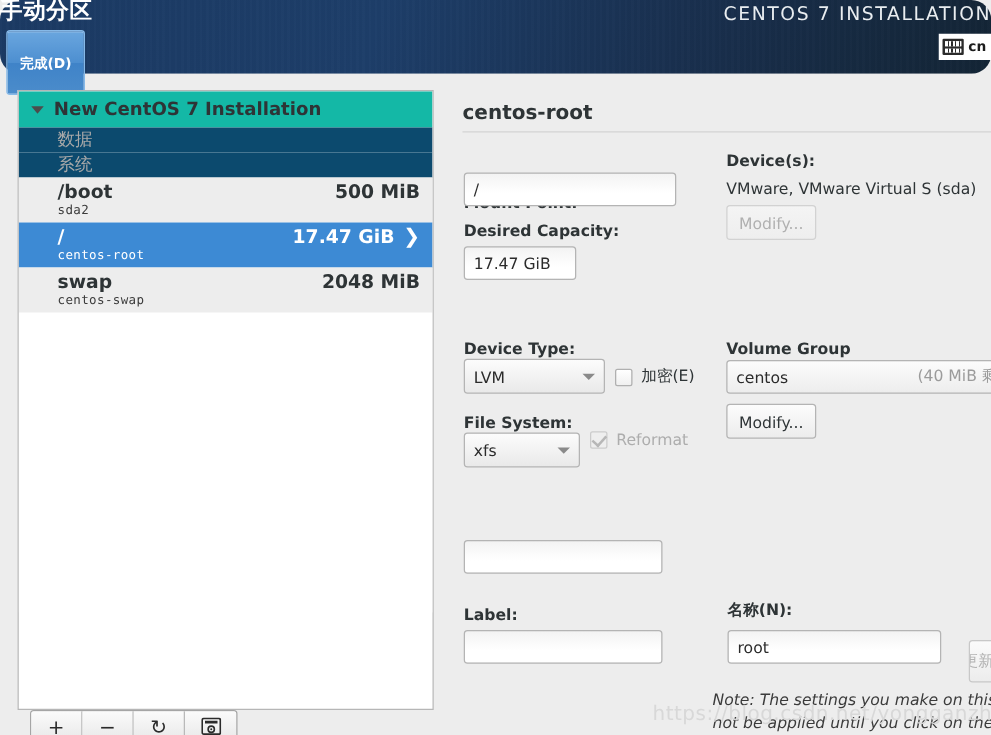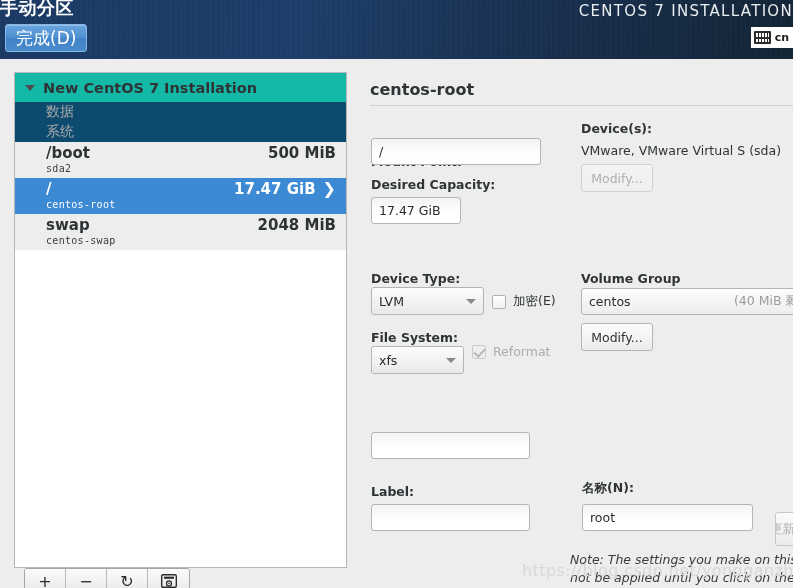--- a/index.html
+++ b/index.html
@@ -16,38 +16,40 @@
     background: #ededed;
   }
 
   
   #header {
     position: absolute; left: 0; top: 0;
     width: 793px; height: 59px;
     background:
       repeating-linear-gradient(90deg, rgba(255,255,255,0.012) 0px, rgba(255,255,255,0.012) 2px, rgba(0,0,0,0.012) 2px, rgba(0,0,0,0.012) 5px),
       linear-gradient(105deg, #1b3a63 0%, #1d3e69 38%, #19304f 68%, #132435 100%);
+    border-radius: 16px;
   }
   #header-title {
     position: absolute; left: 0; top: -4px;
     font-size: 18px; font-weight: bold; color: #ffffff;
     letter-spacing: 0.5px;
     white-space: nowrap;
   }
   #done-button {
     position: absolute; left: 5px; top: 24px;
-    height: 26px; padding: 0 10px;
+    height: 26px; padding: 12px 10px;
     display: flex; align-items: center; justify-content: center;
-    font-size: 17px; color: #ffffff;
+    font-size: 11px; color: #ffffff;
     background: linear-gradient(to bottom, #6aa6df 0%, #4d8fd0 50%, #3f83c8 51%, #4b8ccb 100%);
     border: 1px solid #86b9e8;
     border-radius: 3px;
     box-shadow: inset 0 1px 0 rgba(255,255,255,0.28);
     white-space: nowrap;
     cursor: pointer;
+    font-weight: bold;
   }
   #product-name {
     position: absolute; right: 0px; top: 2px;
     font-size: 15px; color: #e9edf0;
     letter-spacing: 1.3px;
     white-space: nowrap;
   }
   #kbd-indicator {
     position: absolute; right: 0px; top: 27px;
     height: 21px;

